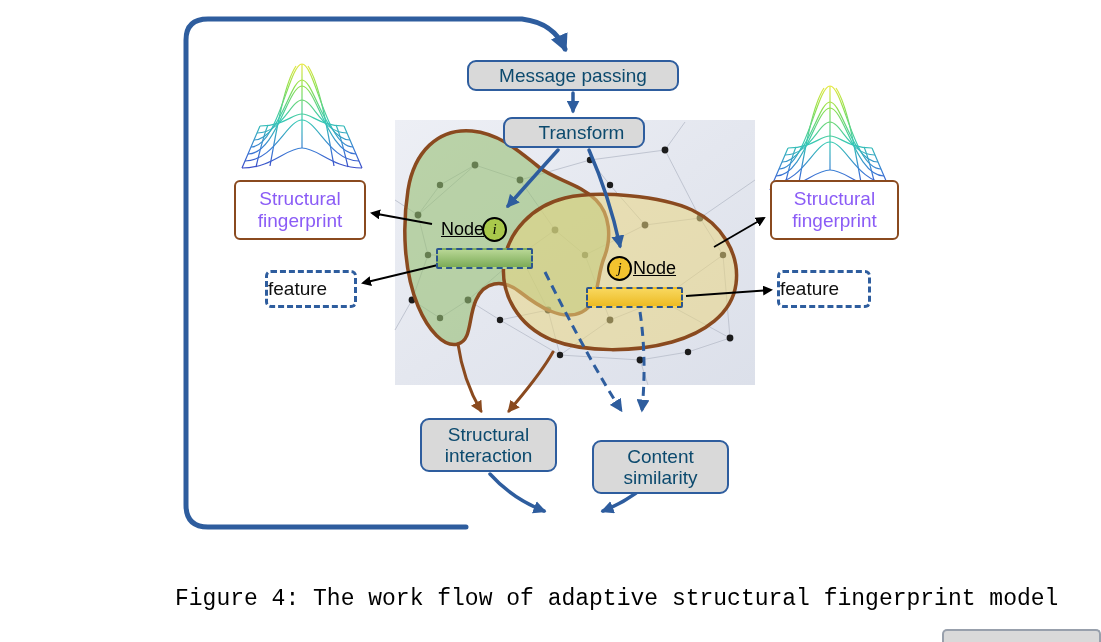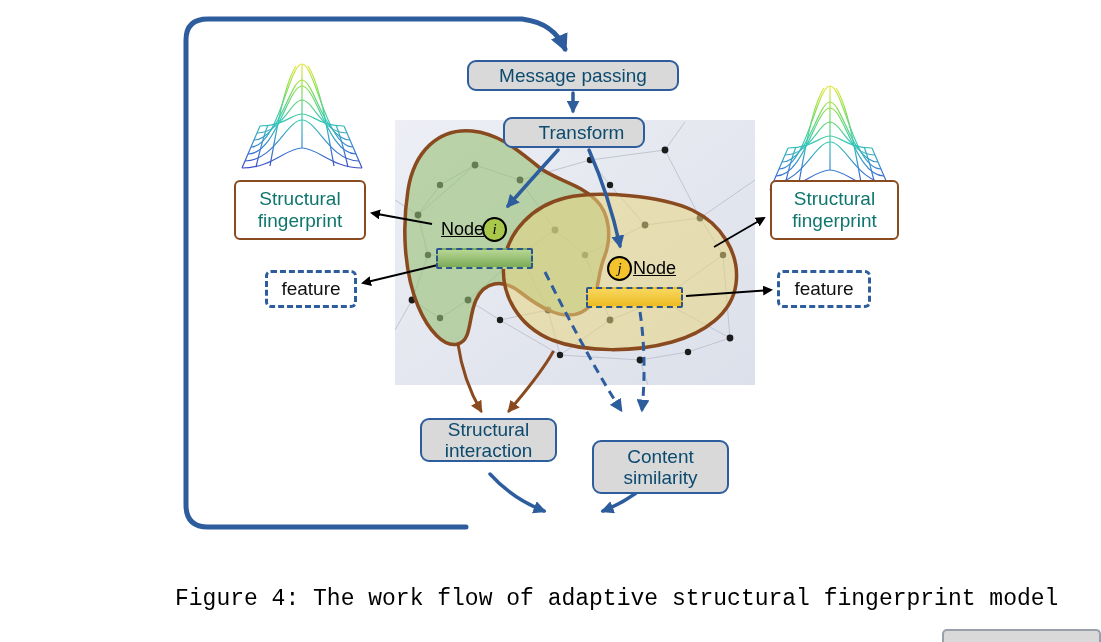--- a/index.html
+++ b/index.html
@@ -5,23 +5,23 @@
   html,body{margin:0;padding:0;background:#fff;}
   .canvas{position:relative;width:1101px;height:642px;background:#ffffff;overflow:hidden;
           font-family:"Liberation Sans",sans-serif;}
   .layer-svg{position:absolute;left:0;top:0;z-index:1;}
 
   .flowbox{position:absolute;z-index:3;background:#d9d9d9;border:2.5px solid #2e5d9e;
            border-radius:9px;display:flex;align-items:center;justify-content:center;
            text-align:center;font-size:19px;color:#0c4a6e;line-height:1.12;box-sizing:border-box;}
   .brownbox{position:absolute;z-index:3;background:#ffffff;border:2.5px solid #8a4a1f;
             border-radius:6px;display:flex;align-items:center;justify-content:center;
-            text-align:center;font-size:19px;color:#0f766e;line-height:1.15;box-sizing:border-box;}
+            text-align:center;font-size:19px;color:#8b5cf6;line-height:1.15;box-sizing:border-box;}
   .dashbox{position:absolute;z-index:3;background:#ffffff;border:3px dashed #2e5d9e;
-           border-radius:6px;display:flex;align-items:center;justify-content:center;
+           border-radius:6px;display:flex;align-items:center;
            text-align:center;font-size:19px;color:#101010;box-sizing:border-box;}
 
   .vec-bar{position:absolute;z-index:3;border:2.5px dashed #2b558f;border-radius:2px;box-sizing:border-box;}
   .bar-green{background:linear-gradient(180deg,#b7d694 0%,#7cab57 100%);}
   .bar-yellow{background:linear-gradient(180deg,#f8d75d 0%,#edbb24 100%);}
 
   .node-circle{position:absolute;z-index:4;width:21px;height:21px;border:2px solid #000;
                border-radius:50%;display:flex;align-items:center;justify-content:center;
                font-family:"Liberation Serif",serif;font-style:italic;font-size:15px;color:#000;
                box-sizing:content-box;}
@@ -167,21 +167,21 @@
   </svg>
 
   <div class="flowbox" style="left:467px;top:60px;width:212px;height:31px;">
     <span>Message passing</span>
   </div>
 
   <div class="flowbox" style="left:503px;top:117px;width:142px;height:31px;padding-left:15px;">
     <span>Transform</span>
   </div>
 
-  <div class="flowbox" style="left:420px;top:418px;width:137px;height:44px;">
+  <div class="flowbox" style="left:420px;top:418px;width:137px;height:54px;">
     <span>Structural interaction</span>
   </div>
 
   <div class="flowbox" style="left:592px;top:418px;width:137px;height:54px;margin-top:22px;">
     <span>Content similarity</span>
   </div>
 
 
   <div class="brownbox" style="left:234px;top:180px;width:132px;height:60px;">
     <span>Structural fingerprint</span>

